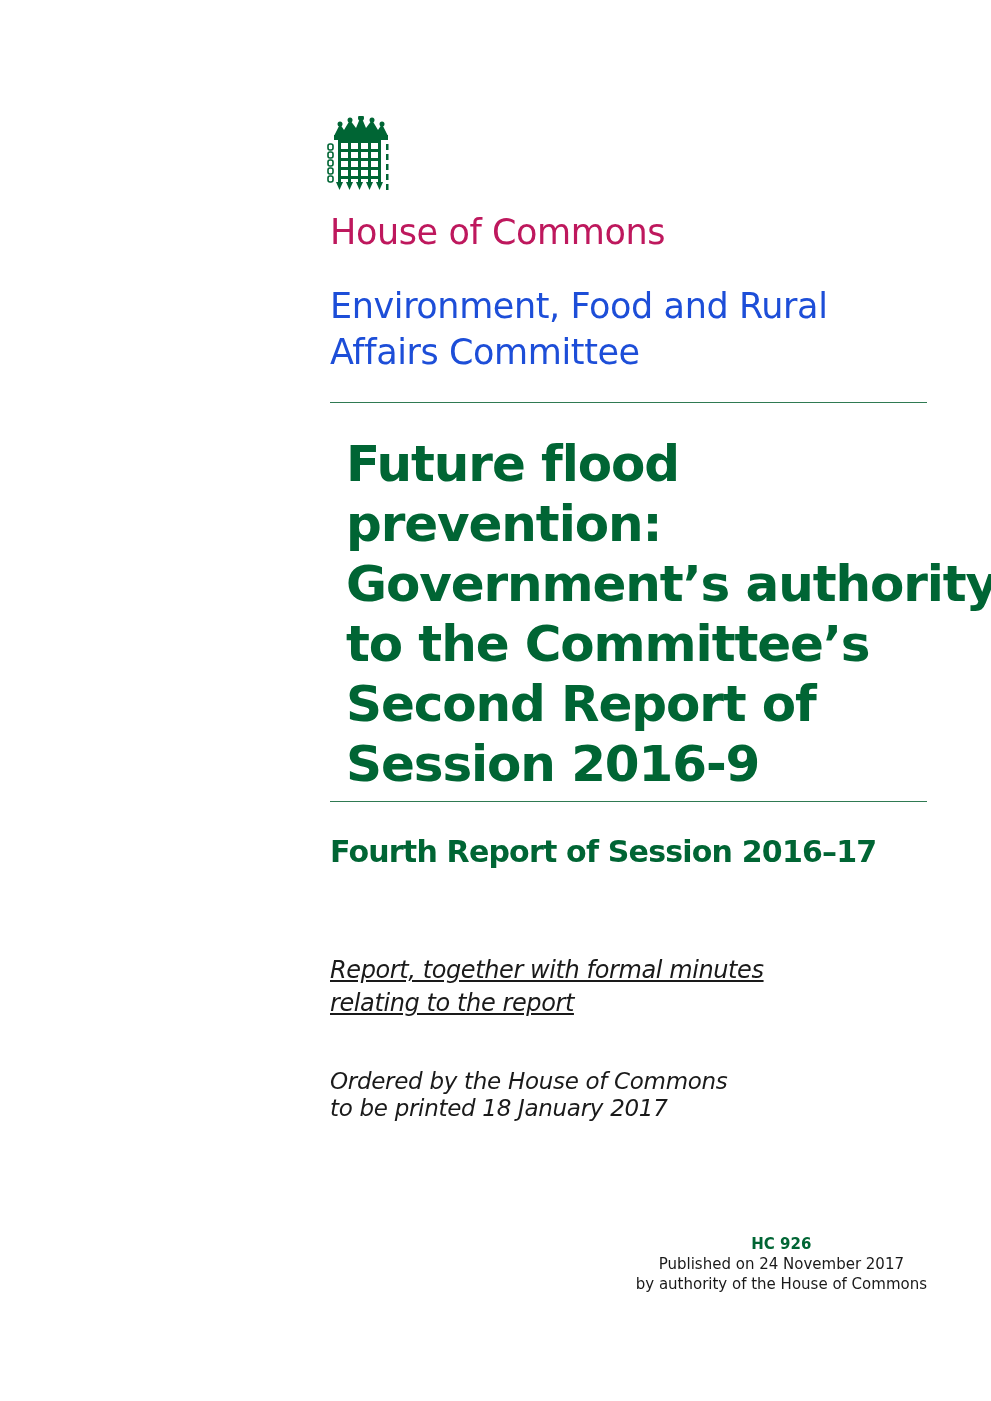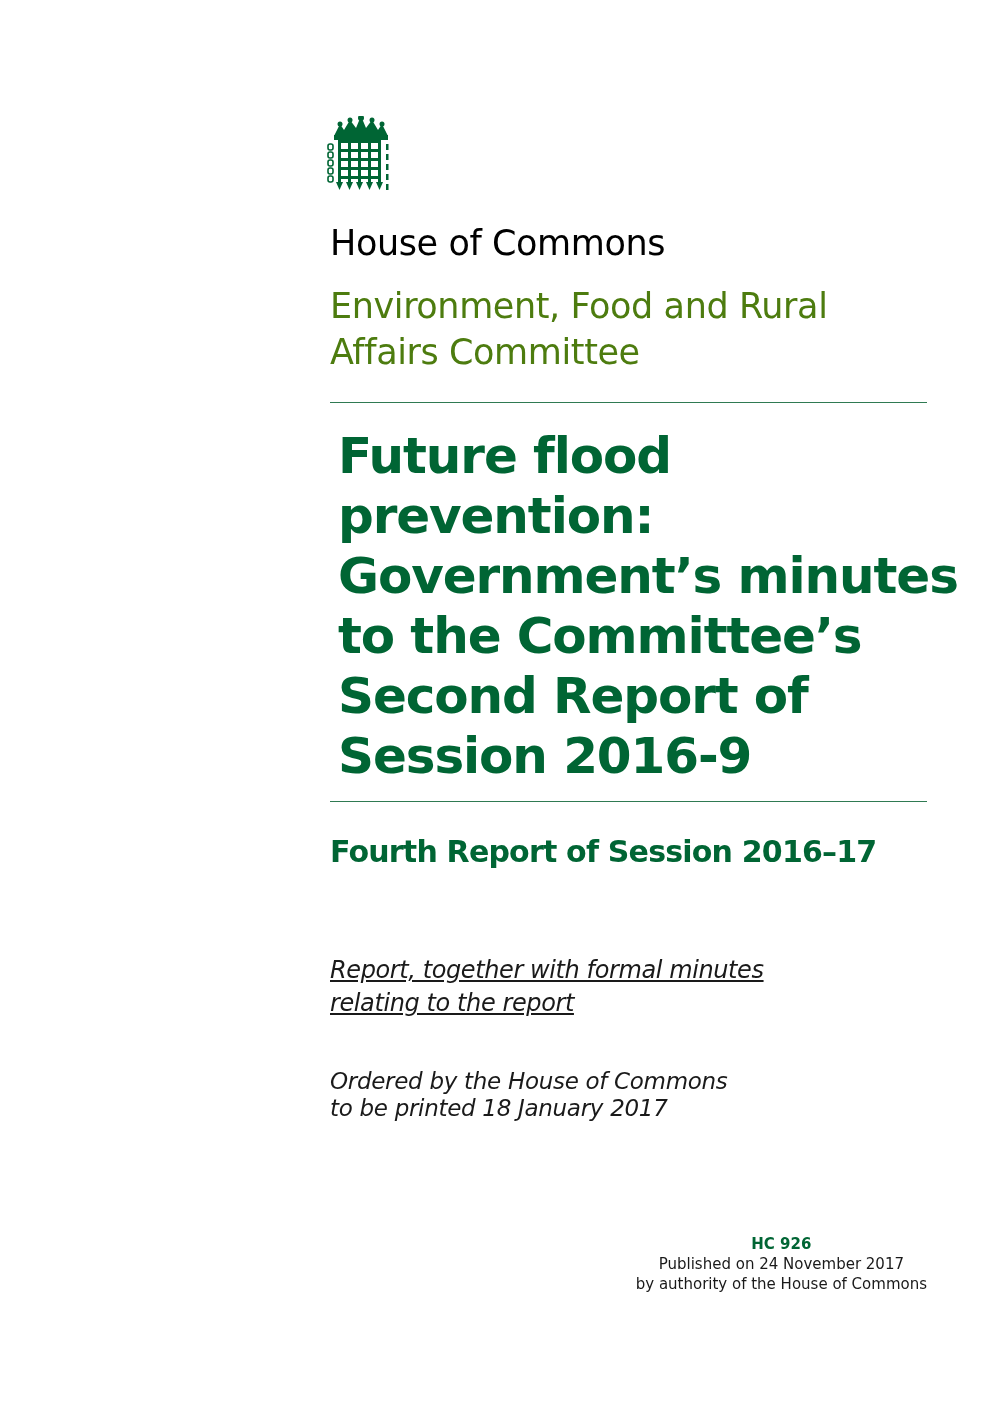--- a/index.html
+++ b/index.html
@@ -23,35 +23,35 @@
   .logo {
     position: absolute;
     left: 326px;
     top: 116px;
     width: 70px;
     height: 78px;
   }
   .house {
     position: absolute;
     left: 330px;
-    top: 221px;
+    top: 210px;
     font-size: 35px;
     line-height: 44px;
-    color: #000000;
+    color: #be185d;
     letter-spacing: -0.4px;
     white-space: nowrap;
   }
   .committee {
     position: absolute;
     left: 330px;
     top: 283px;
     width: 600px;
     font-size: 35px;
     line-height: 46px;
-    color: #4d7c0f;
+    color: #1d4ed8;
     letter-spacing: -0.4px;
   }
   .committee span { display: block; white-space: nowrap; }
   .rule {
     position: absolute;
     left: 330px;
     width: 597px;
     height: 1px;
     background: #2f7a52;
   }
@@ -169,24 +169,24 @@
 
   <div class="house">House of Commons</div>
 
   <div class="committee">
     <span>Environment, Food and Rural</span>
     <span>Affairs Committee</span>
   </div>
 
   <div class="rule r1"></div>
 
-  <h1 class="title" style="margin:8px;">
+  <h1 class="title" style="margin:16px;">
     <span>Future flood</span>
     <span>prevention:</span>
-    <span>Government’s minutes</span>
+    <span>Government’s authority</span>
     <span>to the Committee’s</span>
     <span>Second Report of</span>
     <span>Session 2016-9</span>
   </h1>
 
   <div class="rule r2"></div>
 
   <div class="subtitle">Fourth Report of Session 2016–17</div>
 
   <div class="report-note">

